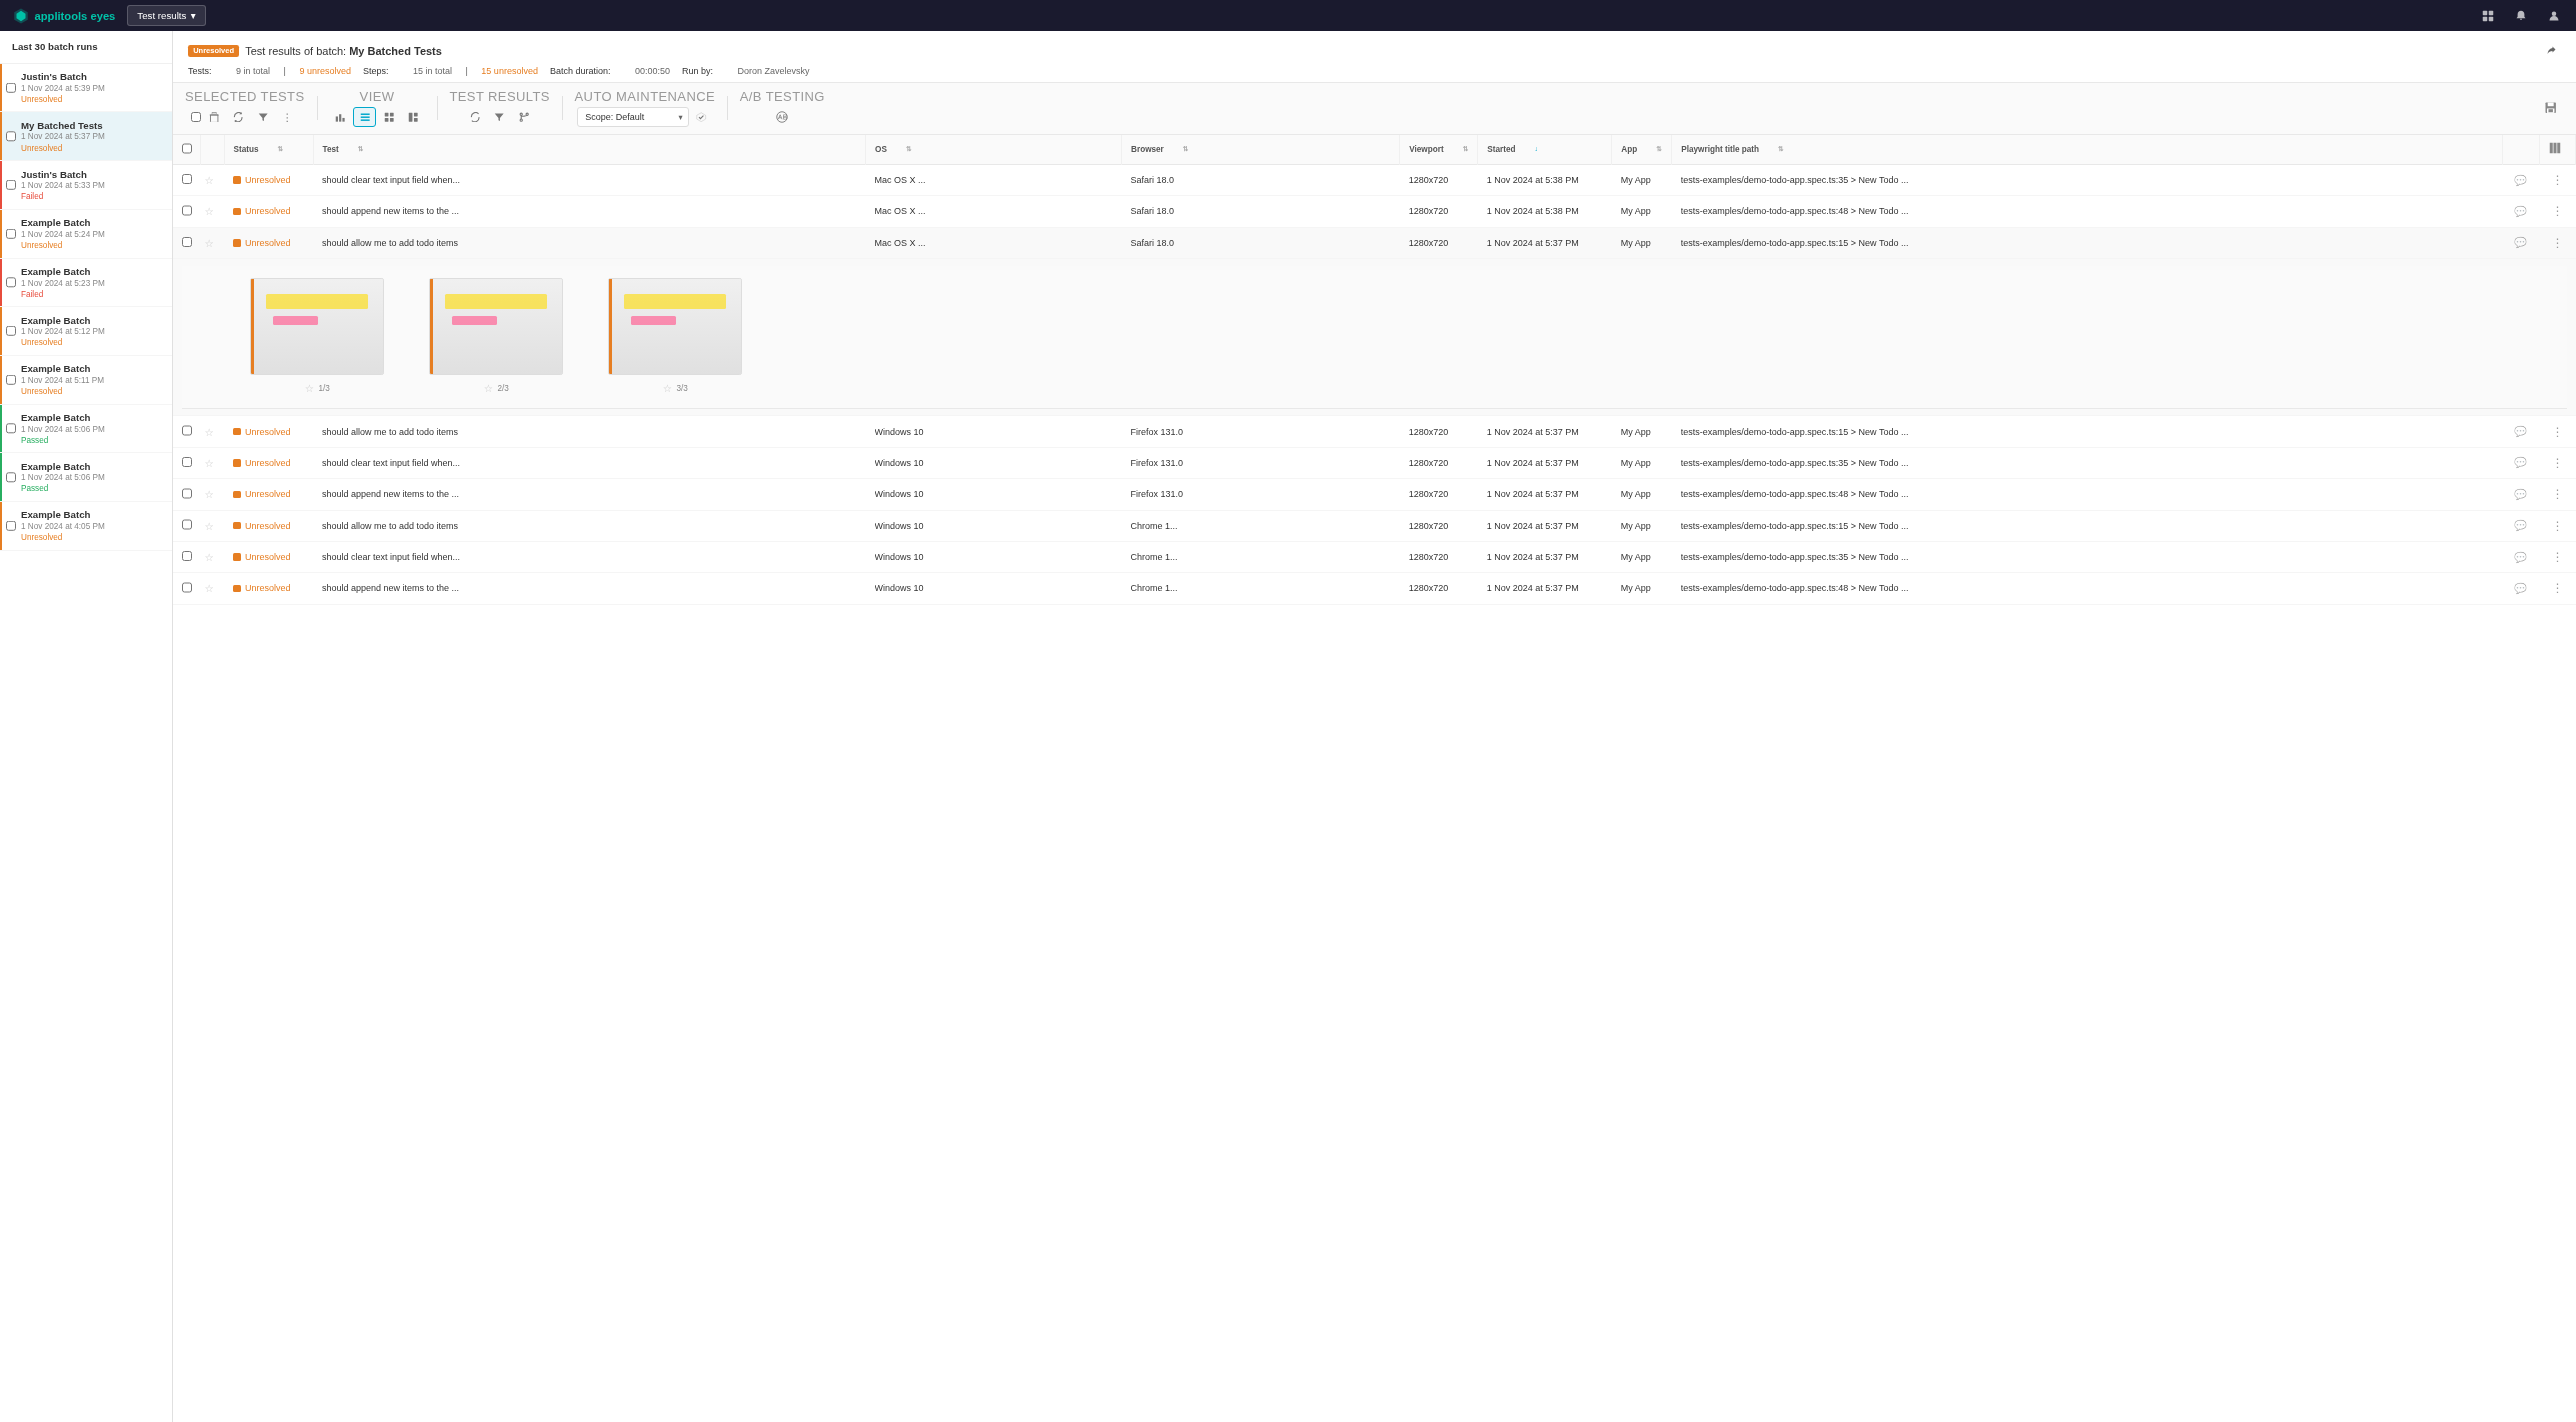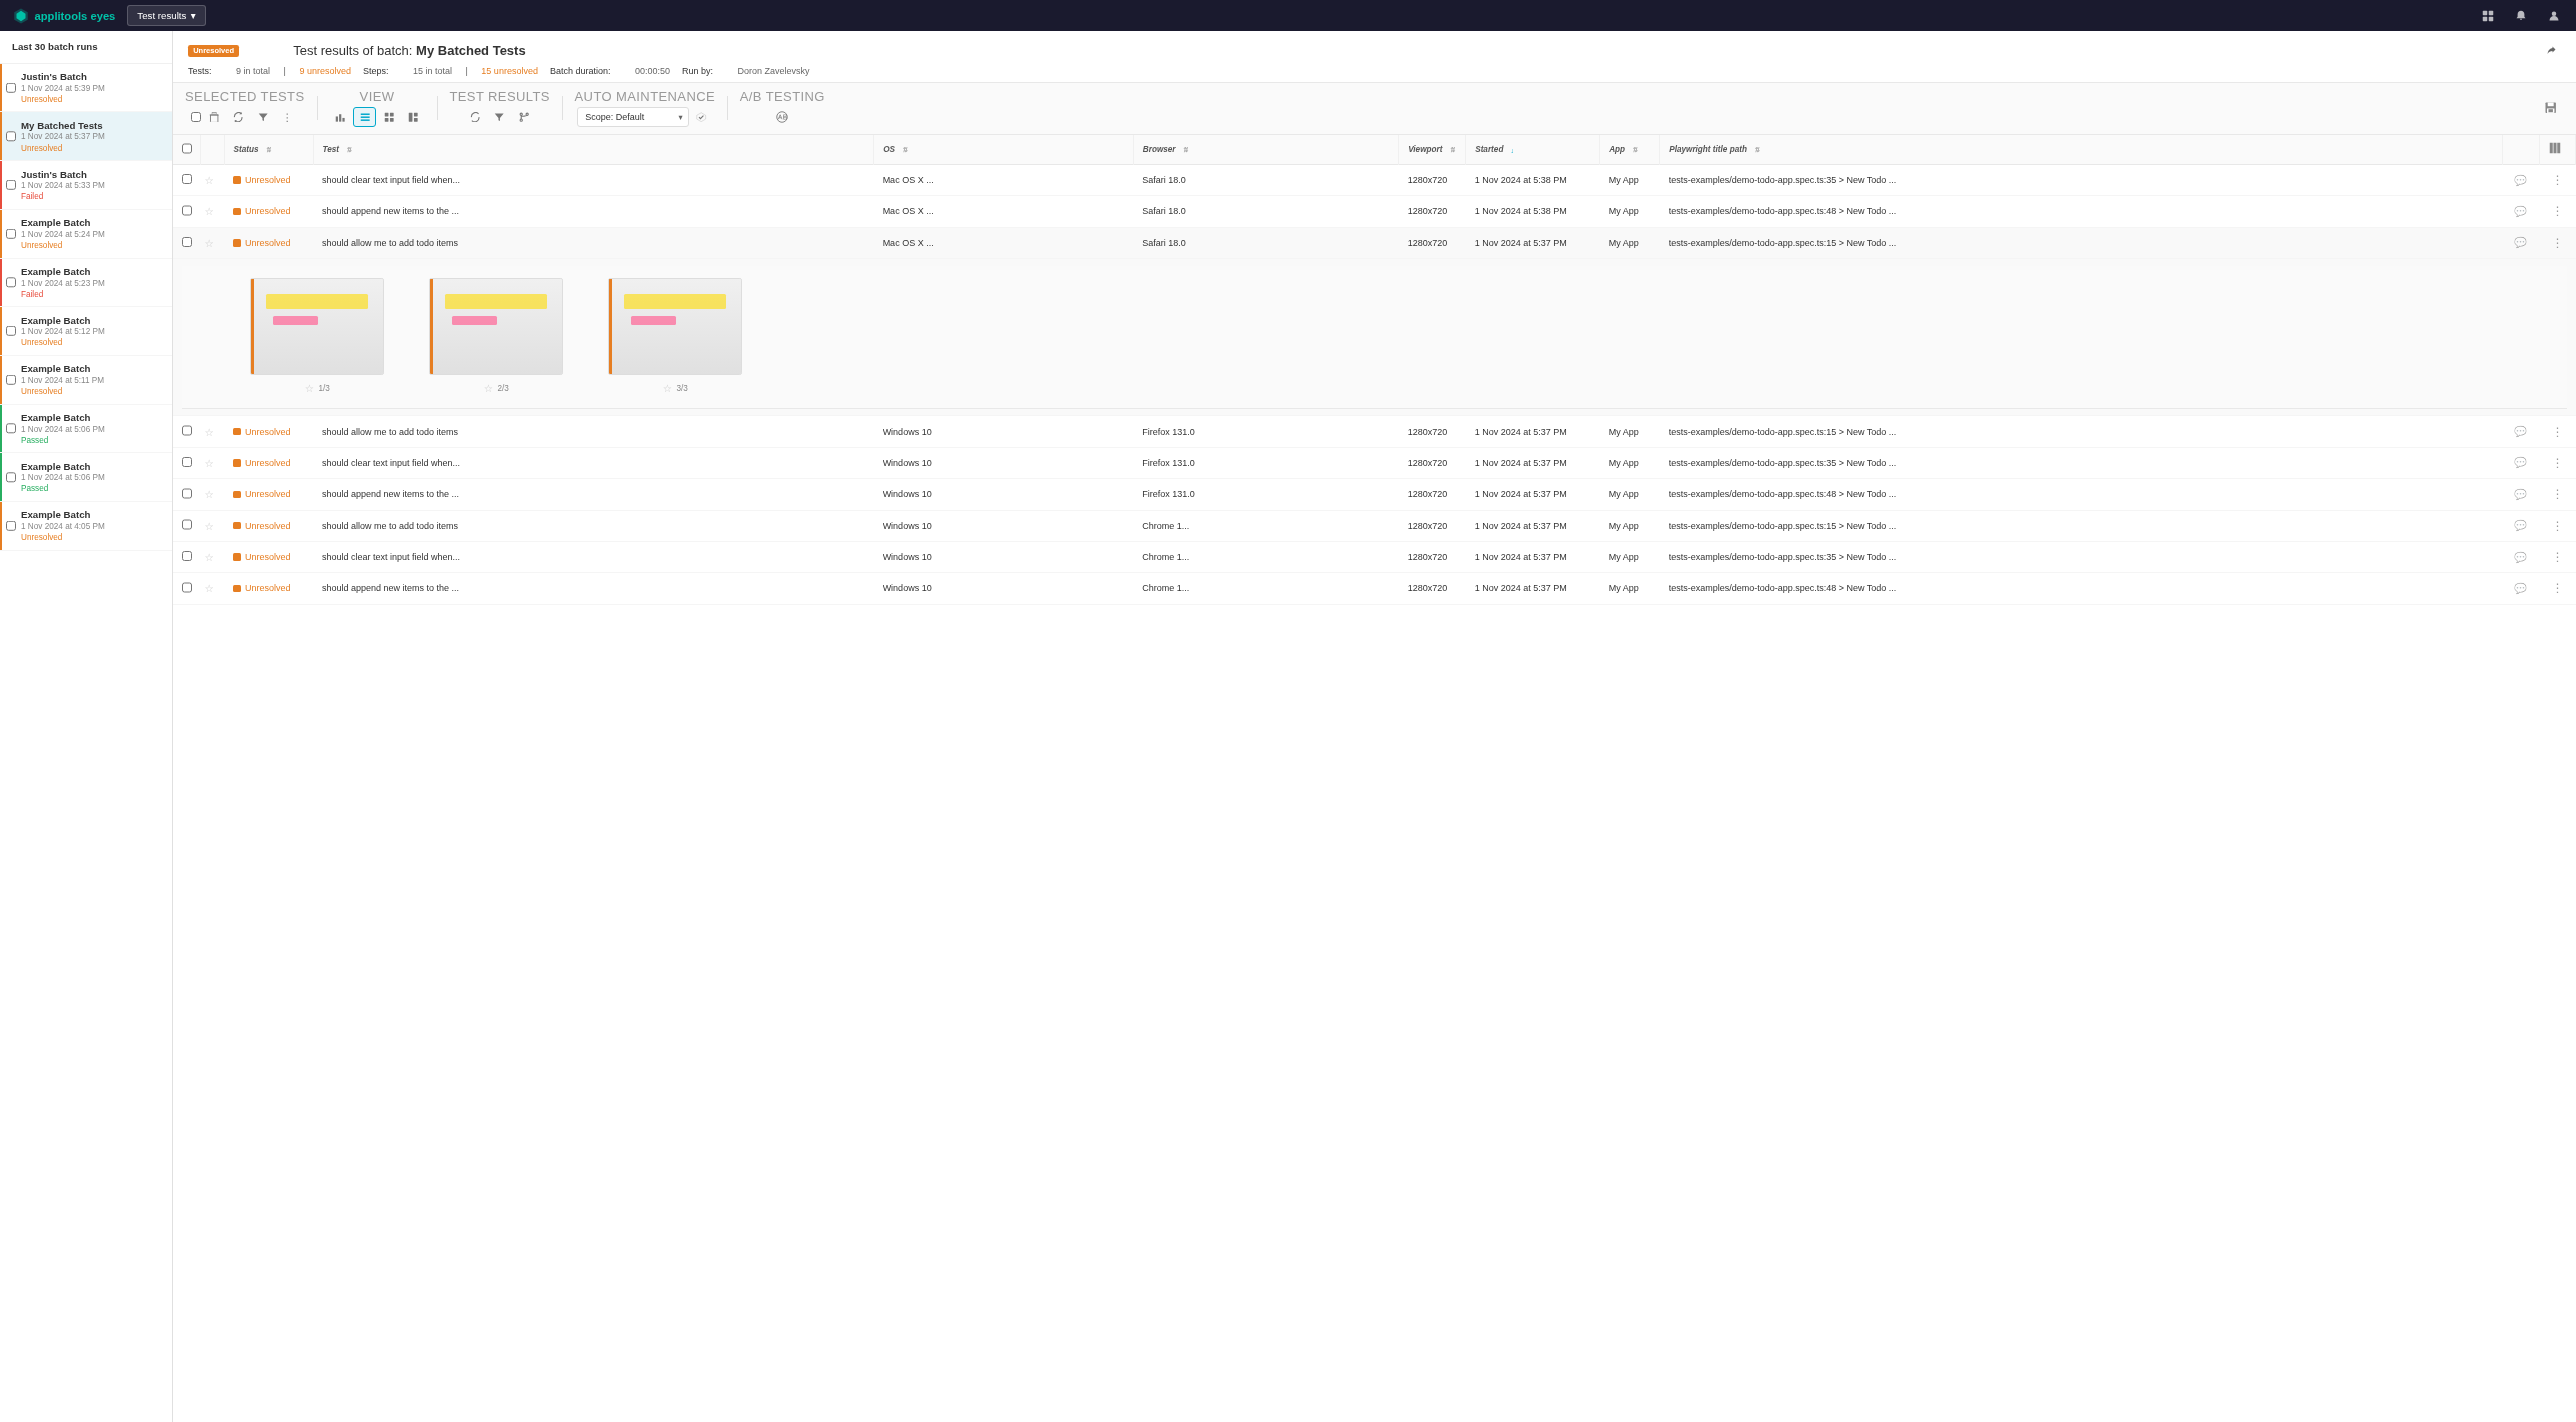--- a/index.html
+++ b/index.html
@@ -35,21 +35,21 @@
     .indicator-green { background: #27ae60; }
     .sidebar-checkbox { position: absolute; left: 6px; top: 50%; transform: translateY(-50%); }
 
     
     .content-area { flex: 1; display: flex; flex-direction: column; overflow: hidden; background: #fff; }
 
     
     .batch-header { padding: 9px 15px 6px; border-bottom: 0.7px solid #e8e8e8; flex-shrink: 0; }
     .batch-title-row { display: flex; align-items: center; gap: 6px; margin-bottom: 4.5px; }
     .batch-unresolved-badge { background: #e67e22; color: #fff; font-size: 7.5px; padding: 1.5px 5.2px; border-radius: 2.2px; font-weight: 600; }
-    .batch-title { font-size: 13px; color: #333; margin-left: 48px; }
+    .batch-title { font-size: 11px; color: #333; }
     .batch-title strong { font-weight: 700; }
     .batch-meta { display: flex; gap: 12px; font-size: 9px; color: #666; align-items: center; }
     .batch-meta span { display: flex; gap: 11px; }
     .batch-meta .label { color: #333; font-weight: 500; }
     .batch-meta .val-orange { color: #e67e22; }
 
     
     .toolbar { display: flex; align-items: center; padding: 6px 12px; border-bottom: 0.7px solid #e8e8e8; gap: 12px; flex-shrink: 0; background: #fafafa; }
     .toolbar-group { display: flex; flex-direction: column; align-items: center; gap: 3px; }
     .toolbar-group-label { font-size: 13px; color: #999; text-transform: uppercase; letter-spacing: 0.4px; }
@@ -59,21 +59,21 @@
     .toolbar-divider { width: 0.7px; height: 24px; background: #e0e0e0; }
     .scope-select { padding: 3.7px 21px 3.7px 7.5px; border: 0.7px solid #ddd; border-radius: 3px; font-size: 9px; color: #333; background: #fff; cursor: pointer; appearance: none; -webkit-appearance: none; padding-right: 21px; min-width: 112px; }
     .select-wrapper { position: relative; display: inline-block; }
     .select-wrapper::after { content: '▾'; position: absolute; right: 6px; top: 50%; transform: translateY(-50%); pointer-events: none; color: #666; font-size: 8.2px; }
 
     
     .table-container { flex: 1; overflow: auto; }
     table { width: 100%; border-collapse: collapse; font-size: 9px; }
     thead tr { background: #fafafa; border-bottom: 0.7px solid #e8e8e8; position: sticky; top: 0; z-index: 10; }
     thead th { padding: 7.5px 9px; text-align: left; color: #555; font-weight: 600; font-size: 8.2px; white-space: nowrap; border-right: 0.7px solid #f0f0f0; user-select: none; cursor: pointer; }
-    .th-inner { display: flex; align-items: flex-end; gap: 7px; font-style: italic; }
+    .th-inner { display: flex; align-items: flex-start; gap: 19px; }
     .sort-icon { font-size: 6.7px; color: #aaa; }
     .sort-icon.active { color: #00a8cc; }
     tbody tr { border-bottom: 0.7px solid #f5f5f5; cursor: pointer; }
     tbody tr.expanded { background: #f9f9f9; }
     td { padding: 6.7px 9px; vertical-align: middle; }
     .td-checkbox { width: 27px; padding: 6.7px 0 6.7px 9px; }
     .td-star { width: 24px; padding: 6.7px 3px; }
     .td-status { width: 89px; }
     .td-test { max-width: 149px; }
     .td-os { max-width: 75px; }

